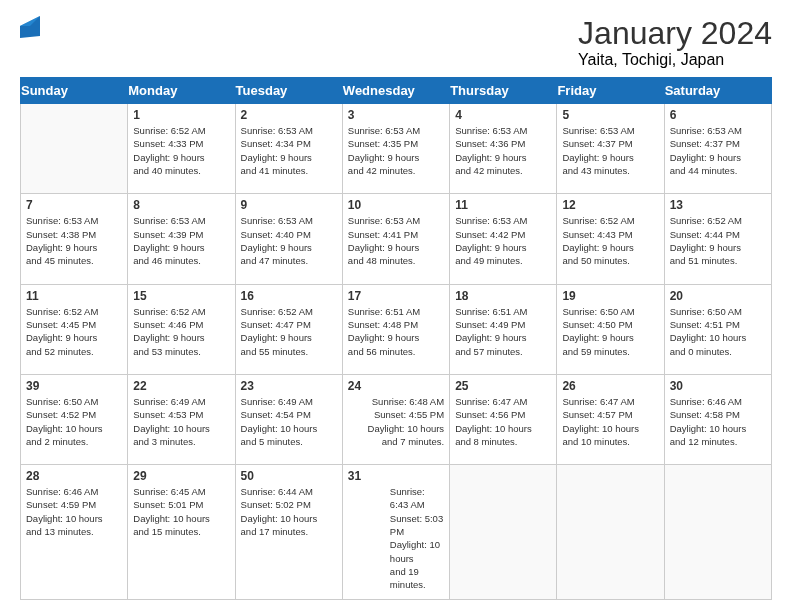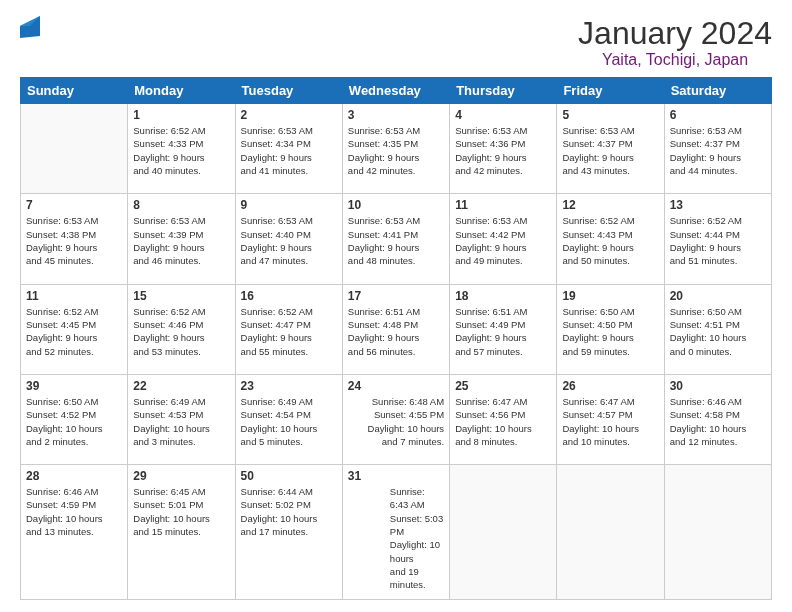--- a/index.html
+++ b/index.html
@@ -22,45 +22,45 @@
       justify-content: space-between;
       align-items: flex-start;
       margin-bottom: 8px;
     }
     .logo {
       display: flex;
       flex-direction: column;
       align-items: flex-start;
     }
     .title-block {
-      text-align: center;
+      text-align: left;
     }
     .title-block h1 {
       font-size: 32px;
       font-weight: normal;
       color: #333;
       line-height: 1.1;
     }
     .title-block h2 {
       font-size: 16px;
       font-weight: normal;
-      color: #701a75;
+      color: #000000;
     }
     .calendar {
       flex: 1;
       border: 1px solid #ccc;
       border-collapse: collapse;
       width: 100%;
       table-layout: fixed;
     }
     .calendar thead tr th {
       background: #1a6fb8;
       color: #fff;
       text-align: left;
-      padding: 5px 6px;
+      padding: 5px 0;
       font-size: 13px;
       font-weight: bold;
       border: 1px solid #1a6fb8;
     }
     .calendar tbody tr td {
       vertical-align: top;
       border: 1px solid #ccc;
       padding: 4px 5px;
       font-size: 10px;
       color: #333;

